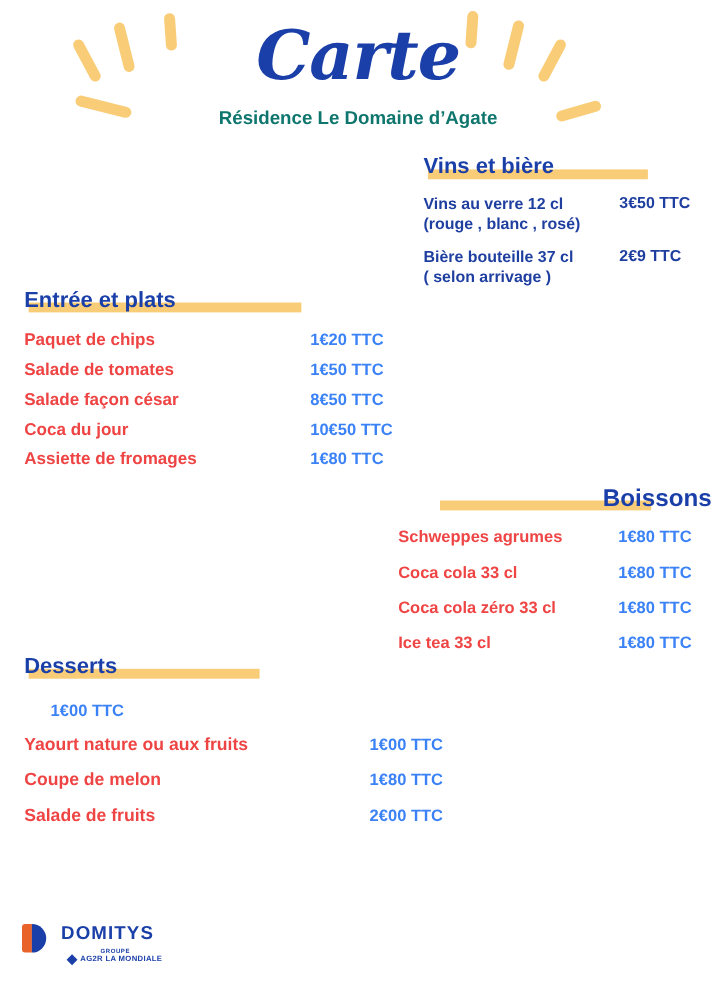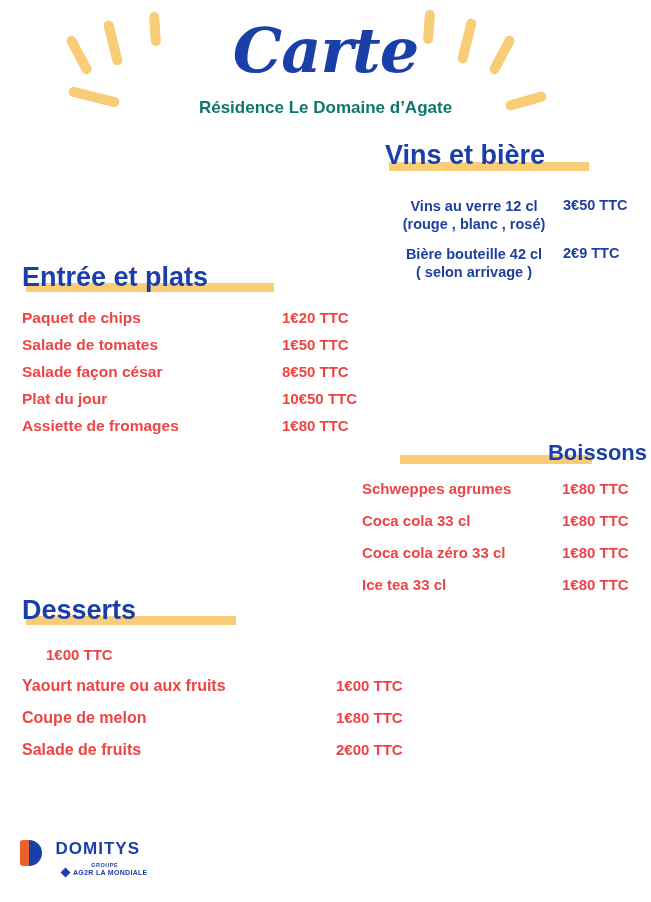--- a/index.html
+++ b/index.html
@@ -66,21 +66,21 @@
     position: absolute;
   }
   .section-head {
     position: relative;
     display: inline-block;
     margin-bottom: 10px;
   }
   .section-head .label {
     position: relative;
     z-index: 2;
-    font-size: 27px;
+    font-size: 20px;
     font-weight: bold;
     color: #1b3fa8;
     white-space: nowrap;
   }
   .section-head .underline {
     position: absolute;
     z-index: 1;
     left: 4px;
     bottom: 1px;
     height: 9px;
@@ -94,21 +94,21 @@
   }
   .item .name {
     font-size: 15.5px;
     font-weight: bold;
     color: #ef4444;
     white-space: nowrap;
   }
   .item .price {
     font-size: 15px;
     font-weight: bold;
-    color: #ef4444;
+    color: #3b82f6;
     white-space: nowrap;
   }
 
   
   #sec-vins { left: 385px; top: 140px; width: 265px; }
   #sec-vins .section-head .underline { width: 200px; bottom: 0px; }
   .wine-row { display: flex; align-items: flex-start; margin-bottom: 4px; }
   .wine-row .name { width: 178px; font-size: 14.5px; font-weight: bold; line-height: 1.25; }
   .wine-row .price { font-size: 14.5px; font-weight: bold; }
 
@@ -222,32 +222,32 @@
   <div class="title-carte">Carte</div>
   <div class="subtitle">Résidence Le Domaine d’Agate</div>
 </div>
 
 <div class="section" id="sec-vins">
   <div class="section-head">
     <div class="underline"></div>
     <div class="label">Vins et bière</div>
   </div>
 
-  <div style="margin-top:16px;text-align:center;">
+  <div style="margin-top:4px;">
     <div class="wine-row">
       <div class="name">
         <span>Vins au verre 12 cl</span><br>
         <span>(rouge , blanc , rosé)</span>
       </div>
       <div class="price">3€50 TTC</div>
     </div>
 
     <div class="wine-row" style="margin-top:12px;">
       <div class="name">
-        <span>Bière bouteille 42 cl</span><br>
+        <span>Bière bouteille 37 cl</span><br>
         <span class="note">( selon arrivage )</span>
       </div>
       <div class="price">2€9 TTC</div>
     </div>
   </div>
 </div>
 
 <div class="section" id="sec-entree">
   <div class="section-head">
     <div class="underline"></div>
@@ -260,21 +260,21 @@
     </div>
     <div class="row item">
       <div class="name">Salade de tomates</div>
       <div class="price">1€50 TTC</div>
     </div>
     <div class="row item">
       <div class="name">Salade façon césar</div>
       <div class="price">8€50 TTC</div>
     </div>
     <div class="row item">
-      <div class="name">Plat du jour</div>
+      <div class="name">Coca du jour</div>
       <div class="price">10€50 TTC</div>
     </div>
     <div class="row item">
       <div class="name">Assiette de fromages</div>
       <div class="price">1€80 TTC</div>
     </div>
   </div>
 </div>
 
 <div class="section" id="sec-boissons">

